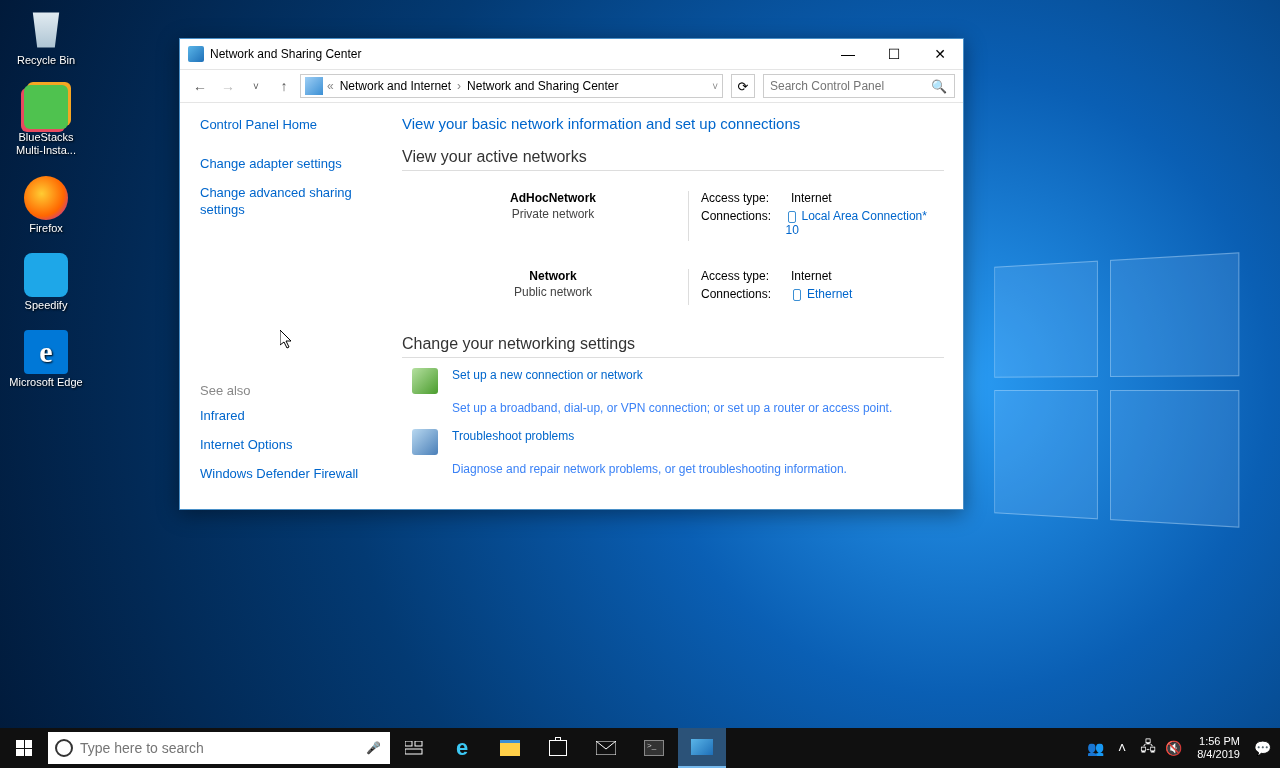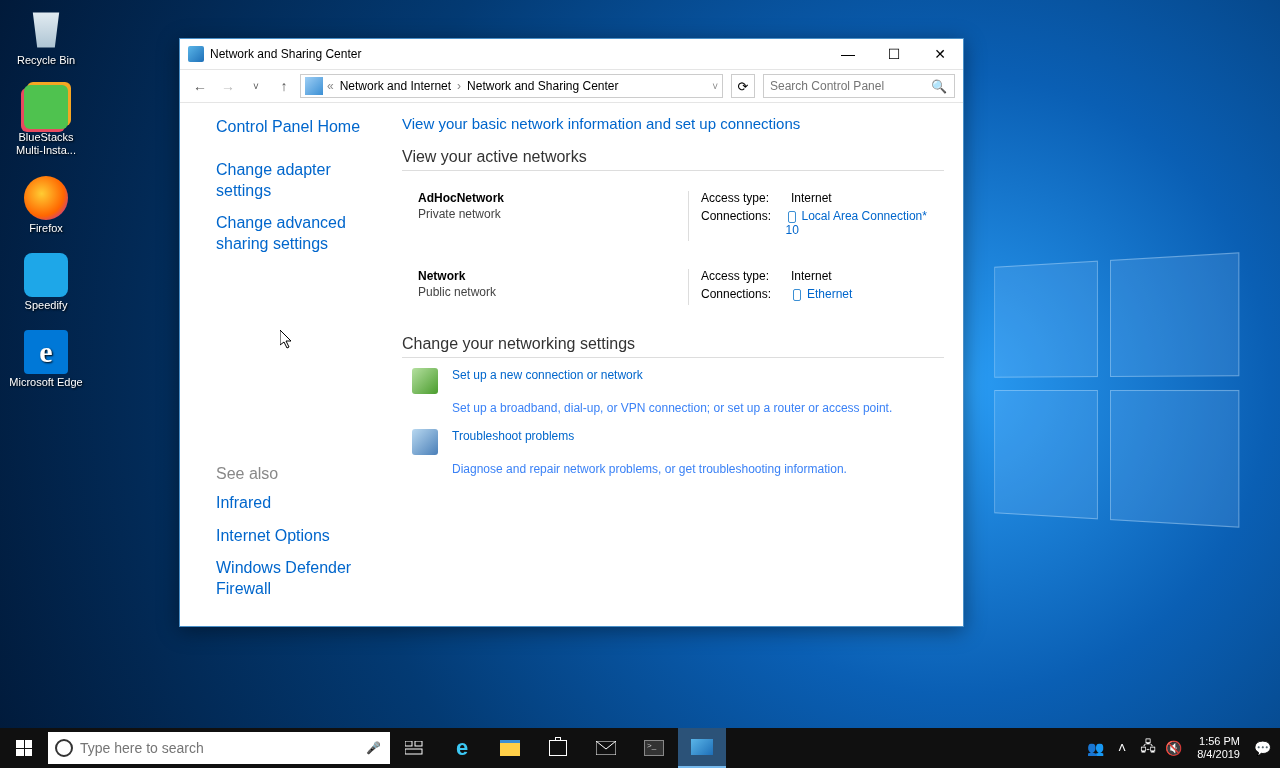--- a/index.html
+++ b/index.html
@@ -7,21 +7,21 @@
 body {
   background: radial-gradient(circle at 75% 50%, #2a9df5 0%, #0a5fb4 30%, #033a73 60%, #011a3a 100%);
   position: relative;
 }
 .desktop-icons { position: absolute; left: 6px; top: 8px; display: flex; flex-direction: column; gap: 18px; width: 80px; }
 .dicon { display: flex; flex-direction: column; align-items: center; color: #fff; text-shadow: 1px 1px 2px #000; cursor: pointer; }
 .dicon .sq { width: 44px; height: 44px; display: flex; align-items: center; justify-content: center; border-radius: 4px; }
 .dicon .lbl { font-size: 11px; text-align: center; line-height: 1.2; margin-top: 2px; }
 
 .window {
-  position: absolute; left: 179px; top: 38px; width: 785px; height: 589px;
+  position: absolute; left: 179px; top: 38px; width: 785px; height: 472px;
   background: #fff; border: 1px solid #4a90c8; box-shadow: 0 4px 20px rgba(0,0,0,0.4);
 }
 .titlebar { height: 30px; display: flex; align-items: center; padding-left: 8px; }
 .title-icon { width: 16px; height: 16px; background: linear-gradient(135deg,#5ab5e8,#1e6fb8); border-radius: 2px; margin-right: 6px; position: relative; }
 .title-text { font-size: 12px; flex: 1; }
 .winbtns { display: flex; height: 100%; }
 .winbtn { width: 46px; display: flex; align-items: center; justify-content: center; cursor: pointer; font-size: 14px; }
 
 .navbar { height: 34px; border-top: 1px solid #e5e5e5; border-bottom: 1px solid #e5e5e5; display: flex; align-items: center; padding: 0 8px; gap: 4px; }
 .nav-arrow { width: 24px; height: 24px; display: flex; align-items: center; justify-content: center; color: #555; cursor: pointer; font-size: 14px; }
@@ -29,29 +29,29 @@
 .breadcrumb { flex: 1; height: 24px; border: 1px solid #ccc; display: flex; align-items: center; padding: 0 4px; gap: 2px; font-size: 12px; }
 .bc-icon { width: 18px; height: 18px; background: linear-gradient(135deg,#9ecff5,#3b8fd4); margin-right: 2px; }
 .bc-item { padding: 0 4px; cursor: pointer; }
 .bc-sep { color: #888; }
 .refreshbtn { width: 24px; height: 24px; border: 1px solid #ccc; display: flex; align-items: center; justify-content: center; cursor: pointer; margin-left: 4px; font-size: 13px;}
 .searchbox { width: 192px; height: 24px; border: 1px solid #ccc; display: flex; align-items: center; padding: 4px 6px; color: #888; margin-left: 4px; }
 .searchbox input { border: none; outline: none; flex: 1; font-size: 12px; }
 .searchbox .sicon { font-size: 13px; color: #666; }
 
 .content { display: flex; height: calc(100% - 64px); }
-.leftpanel { width: 208px; padding: 14px 10px 14px 36px; display: flex; flex-direction: column; font-size: 16px; justify-content: space-between; }
+.leftpanel { width: 208px; padding: 14px 10px 14px 20px; display: flex; flex-direction: column; font-size: 13px; justify-content: space-between; }
 .leftpanel a { color: #0066cc; text-decoration: none; cursor: pointer; margin-bottom: 12px; line-height: 1.3; }
 .leftpanel .seealso { margin-top: auto; color: #888; margin-bottom: 10px; }
 
 .mainpanel { flex: 1; padding: 12px 19px 12px 14px; }
 .mainpanel h1 { font-size: 15px; font-weight: 400; color: #0066cc; margin-bottom: 16px; }
 .sechdr { font-size: 16px; color: #333; border-bottom: 1px solid #ddd; padding-bottom: 4px; margin-bottom: 10px; }
 .network-block { display: flex; margin-bottom: 8px; padding: 10px 10px 10px 16px;}
-.net-left { flex: 0 0 270px; }
+.net-left { flex: 0 0 270px; text-align: center; }
 .net-left .name { font-weight: 600; font-size: 12px; }
 .net-left .type { font-size: 12px; color: #444; margin-top: 2px; }
 .net-right { flex: 1; border-left: 1px solid #ddd; padding-left: 12px; font-size: 12px; }
 .net-row { display: flex; margin-bottom: 4px; }
 .net-row .k { width: 90px; }
 .net-row .v a { color: #0066cc; text-decoration: none; cursor: pointer; }
 .conn-icon { display: inline-block; width: 12px; height: 12px; vertical-align: middle; margin-right: 4px; position: relative; }
 .conn-icon::before { content: ""; position: absolute; width: 6px; height: 10px; border: 1px solid #3b8fd4; border-radius: 2px; left: 2px; top: 0; }
 
 .opt-item { display: flex; margin: 10px 0 14px 10px; gap: 14px; }

